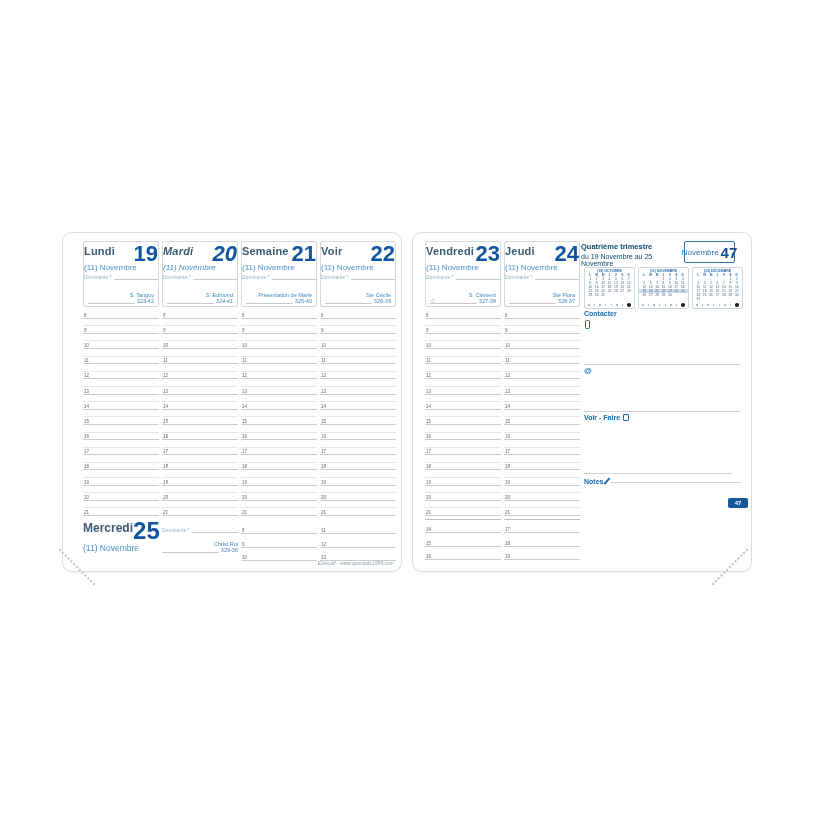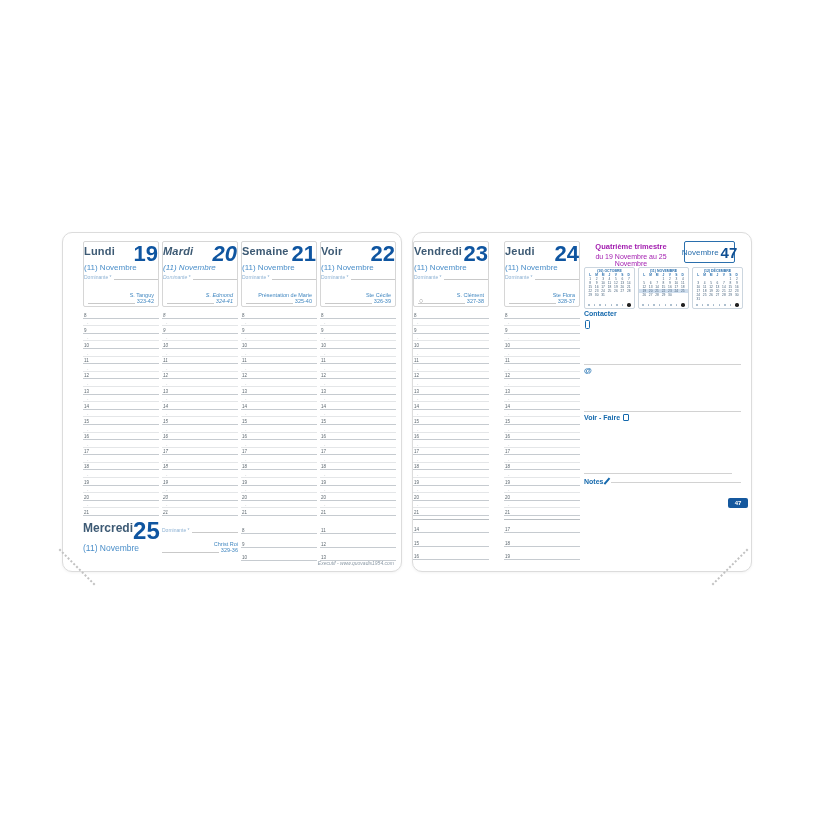--- a/index.html
+++ b/index.html
@@ -47,21 +47,21 @@
   .sun-label { position:absolute; left:20px; top:288px; width:76px; }
   .sun-name { font-size:12px; font-weight:bold; color:#3d5a74; }
   .sun-num  { font-size:24px; font-weight:bold; color:#0f55a0; line-height:20px; }
   .sun-month { font-size:8.5px; color:#4a8ec9; margin-top:2px; }
   .sun-dom { position:absolute; left:99px; top:292px; width:76px; }
   .sun-saint { margin-top:8px; }
   .sun-hours { position:absolute; top:288px; width:76px; }
   .brand { position:absolute; right:7px; top:327px; font-size:5px; font-style:italic; color:#8c9aa6; }
 
   
-  .quarter { position:absolute; left:168px; top:9px; width:100px; text-align:center; color:#a21caf; }
+  .quarter { position:absolute; left:168px; top:9px; width:100px; text-align:left; color:#0c4a6e; }
   .q1 { font-size:7.5px; font-weight:bold; }
   .q2 { font-size:7px; margin-top:2px; }
   .semaine-box { position:absolute; left:271px; top:8px; width:51px; height:22px;
                  border:1px solid #2a6fad; border-radius:2px; display:flex; align-items:center;
                  justify-content:center; gap:2px; background:#fff; }
   .sem-word { font-size:8px; color:#2a6fad; }
   .sem-num { font-size:15px; font-weight:bold; color:#0f4f93; }
 
   .minical { position:absolute; top:34px; width:51px; height:42px; border:1px solid #ccd6df;
              border-radius:2px; background:#fff; overflow:hidden; }
@@ -577,21 +577,21 @@
     </div>
     <div class="sb-line l3"></div>
     <div class="notes-row">
       <span class="sb-label">Notes</span>
       <span class="icon-pen"></span>
       <span class="notes-line"></span>
     </div>
 
     <div class="week-tab">47</div>
     <div class="perf perf-right"></div>
-  <div class="day-col" style="left: 0;">
+  <div class="day-col" style="left: 12px;">
         <div class="day-head">
           <div class="dn-row">
             <span class="day-name">Vendredi</span>
             <span class="day-num">23</span>
           </div>
           <div class="day-month">(11) Novembre</div>
           <div class="dominante">
             <span class="dom-label">Dominante *</span>
             <span class="dom-line"></span>
           </div>

